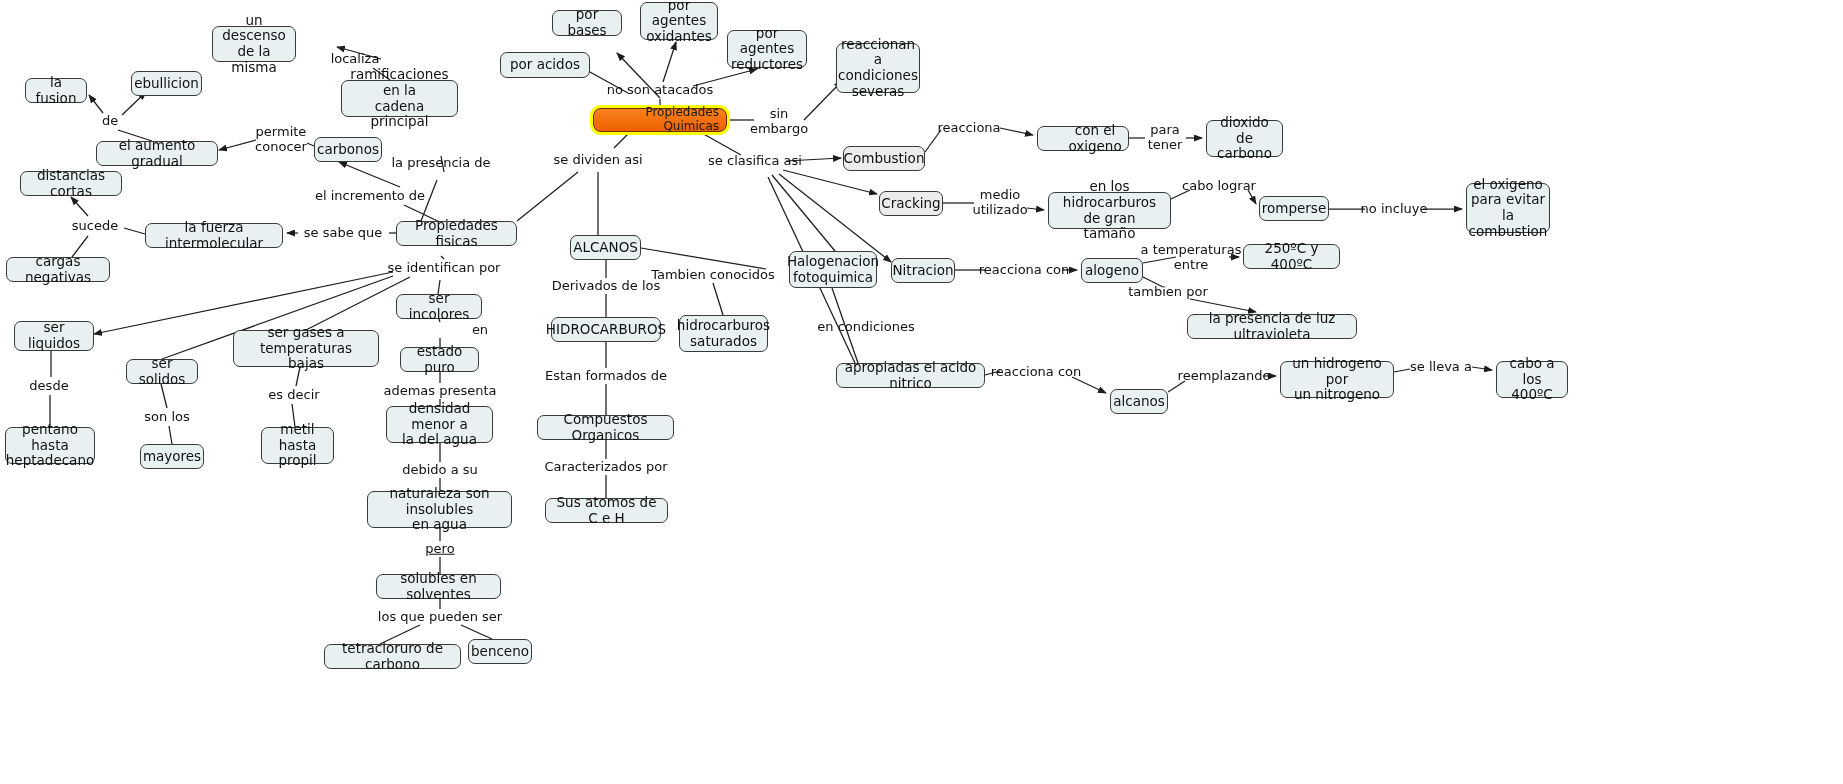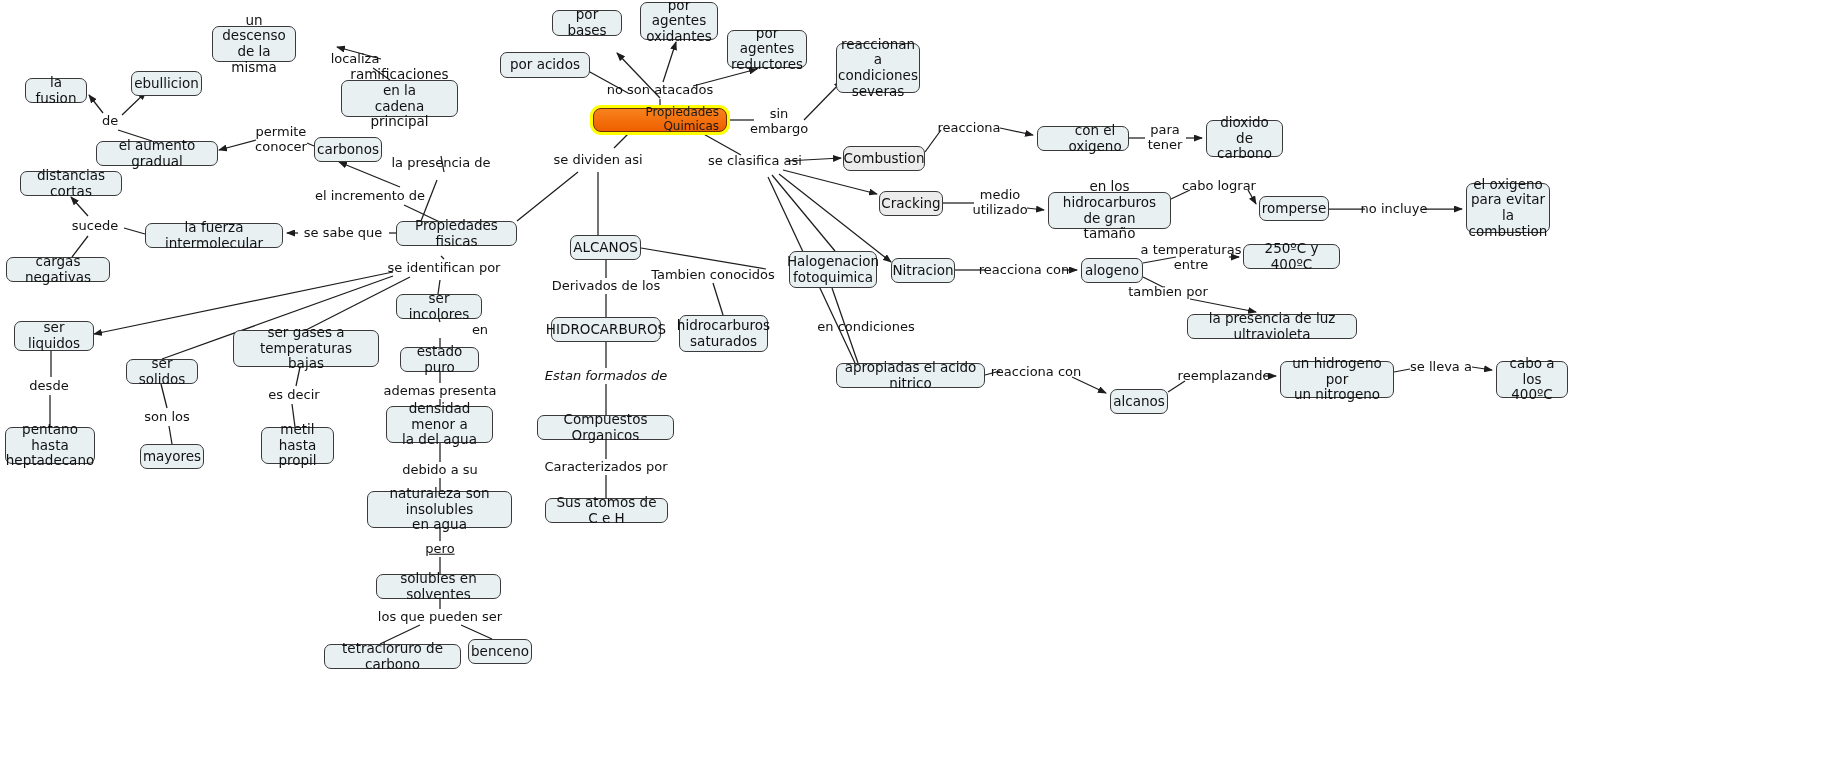--- a/index.html
+++ b/index.html
@@ -272,21 +272,21 @@
       <div class="edge-label" style="left: 49px; top: 386px;">desde</div>
       <div class="edge-label" style="left: 167px; top: 417px;">son los</div>
       <div class="edge-label" style="left: 294px; top: 395px;">es decir</div>
       <div class="edge-label" style="left: 440px; top: 330px; margin-left: 40px;">en</div>
       <div class="edge-label" style="left: 440px; top: 391px;">ademas presenta</div>
       <div class="edge-label" style="left: 440px; top: 470px;">debido a su</div>
       <div class="edge-label" style="left: 440px; top: 549px; text-decoration: underline;">pero</div>
       <div class="edge-label" style="left: 440px; top: 617px;">los que pueden ser</div>
       <div class="edge-label" style="left: 606px; top: 286px;">Derivados de los</div>
       <div class="edge-label" style="left: 713px; top: 275px;">Tambien conocidos</div>
-      <div class="edge-label" style="left: 606px; top: 376px; font-style: italic;">Estan formados de</div>
+      <div class="edge-label" style="left: 606px; top: 376px;">Estan formados de</div>
       <div class="edge-label" style="left: 606px; top: 467px;">Caracterizados por</div>
       <div class="edge-label" style="left: 969px; top: 128px;">reacciona</div>
       <div class="edge-label" style="left: 1165px; top: 138px;">para
 tener</div>
       <div class="edge-label" style="left: 1000px; top: 203px;">medio
 utilizado</div>
       <div class="edge-label" style="left: 1219px; top: 186px;">cabo lograr</div>
       <div class="edge-label" style="left: 1394px; top: 209px;">no incluye</div>
       <div class="edge-label" style="left: 1024px; top: 270px;">reacciona con</div>
       <div class="edge-label" style="left: 1191px; top: 258px;">a temperaturas

